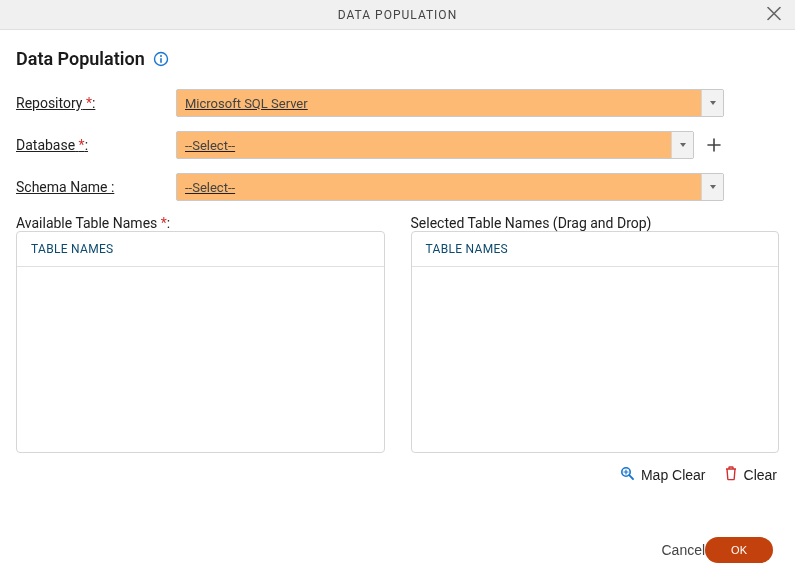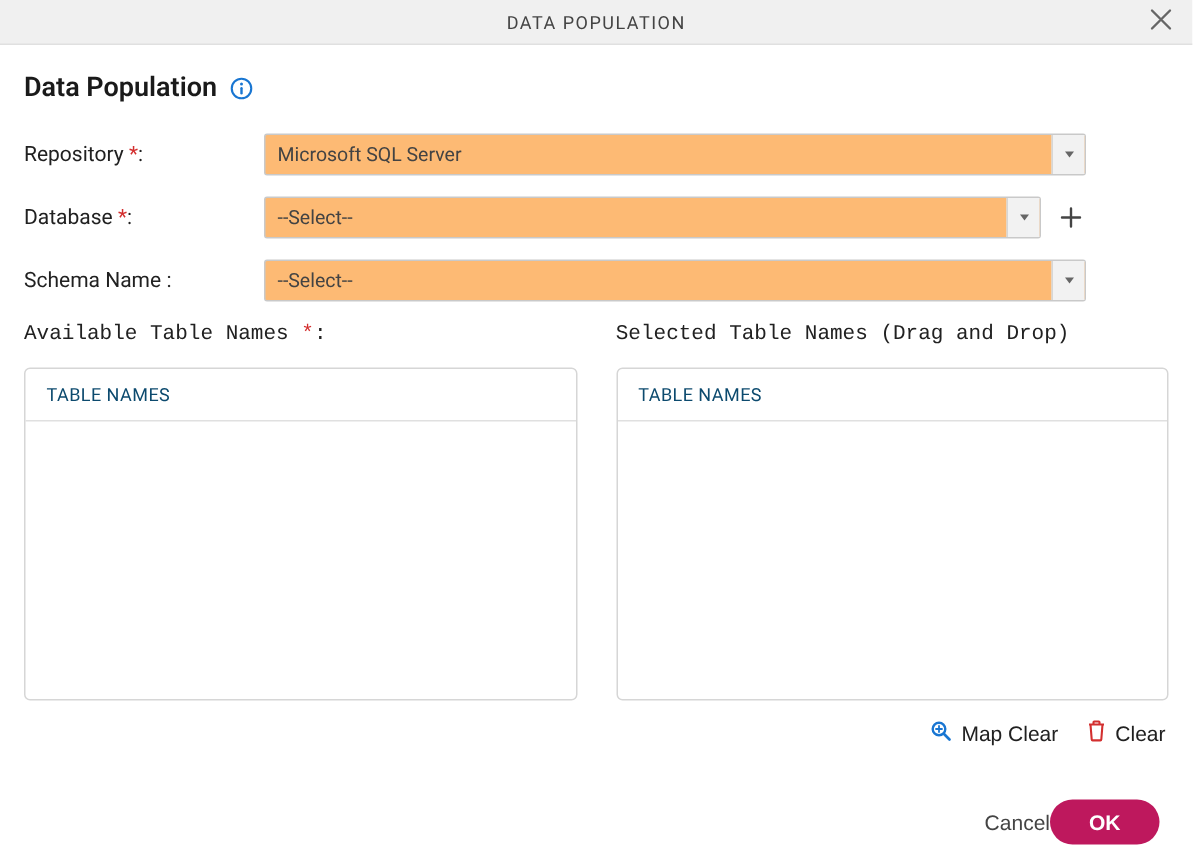--- a/index.html
+++ b/index.html
@@ -55,20 +55,21 @@
     color: #1a1a1a;
   }
   .info-icon {
     color: #1976d2;
     display: inline-flex;
   }
   .form-row {
     display: flex;
     align-items: center;
     margin-bottom: 14px;
+    text-decoration: underline;
   }
   .form-label {
     width: 160px;
     font-size: 14px;
     color: #212121;
   }
   .req { color: #d32f2f; }
   .select-wrap {
     flex: 1;
     display: flex;
@@ -113,23 +114,21 @@
   .tables-section {
     display: flex;
     gap: 26px;
     margin-top: 6px;
   }
   .table-col {
     flex: 1;
   }
   .table-col-label {
     font-size: 14px;
-    margin-bottom: 14px;
     color: #212121;
-    font-family: Liberation Mono, monospace;
   }
   .table-box {
     border: 1px solid #d6d6d6;
     border-radius: 4px;
     height: 222px;
     background: #fff;
   }
   .table-box-header {
     height: 35px;
     border-bottom: 1px solid #e0e0e0;
@@ -170,27 +169,27 @@
     align-items: center;
   }
   .btn-cancel {
     background: none;
     border: none;
     font-size: 14px;
     color: #444;
     cursor: pointer;
   }
   .btn-ok {
-    background: #be185d;
+    background: #c2410c;
     color: #fff;
     border: none;
     border-radius: 16px;
     padding: 7px 26px;
-    font-size: 14px;
-    font-weight: 700;
+    font-size: 11px;
+    font-weight: 400;
     cursor: pointer;
   }
 </style>
 </head>
 <body>
 
 <div class="dialog-header">
   <span class="dialog-header-title">DATA POPULATION</span>
   <button class="close-btn">
     <svg width="14" height="14" viewBox="0 0 14 14">

